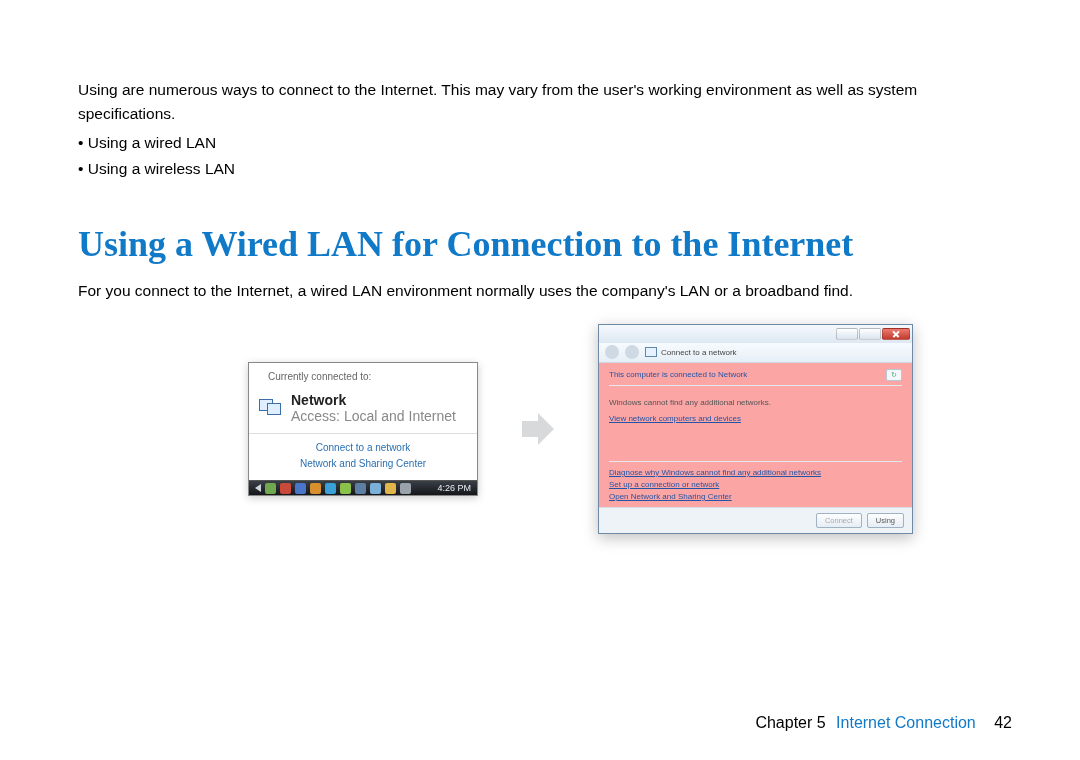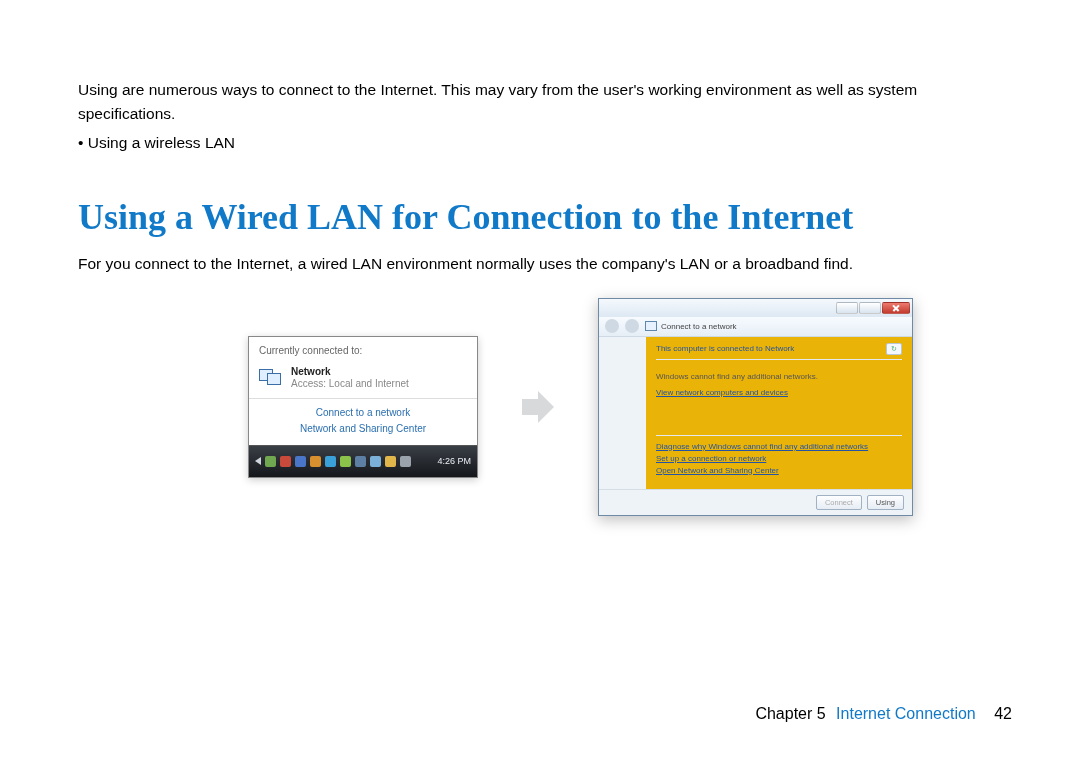--- a/index.html
+++ b/index.html
@@ -7,31 +7,31 @@
   .page { position: relative; width: 1080px; height: 760px; padding: 78px 70px 0 78px; }
   .intro { font-size: 15.5px; line-height: 1.55; margin-bottom: 4px; }
   .bullets { font-size: 15.5px; line-height: 1.7; margin-bottom: 40px; }
   .bullets .dot::before { content: "• "; }
   .h2 { font-family: "Times New Roman", Times, serif; font-weight: bold; font-size: 36px; color: #1079c8; margin-bottom: 14px; }
   .para { font-size: 15.5px; line-height: 1.5; margin-bottom: 22px; }
   .figrow { display: flex; align-items: center; gap: 0; }
 
   
   .fig1 { width: 230px; margin-left: 170px; border: 1px solid #888; background: #fff; box-shadow: 0 2px 8px rgba(0,0,0,.2); }
-  .fig1-top { padding: 8px 10px 6px; font-size: 10px; color: #666; }
+  .fig1-top { padding: 8px 10px 6px; font-size: 10px; color: #666; margin-left: 9px; }
   .fig1-row { display: flex; align-items: center; gap: 6px; padding: 4px 10px 8px; }
   .mon-icon { width: 26px; height: 22px; position: relative; }
   .mon-icon .m1 { position:absolute; left:0; top:2px; width:14px; height:12px; border:1.5px solid #3b6ea5; background:#dfefff; }
   .mon-icon .m2 { position:absolute; left:8px; top:6px; width:14px; height:12px; border:1.5px solid #3b6ea5; background:#dfefff; }
-  .fig1-nw { font-size: 10px; line-height: 1.2; }
+  .fig1-nw { font-size: 14px; line-height: 1.2; }
   .fig1-nw b { color:#222; font-weight:600; }
   .fig1-nw span { color:#888; }
   .fig1-sep { border-top:1px solid #ddd; padding:6px 0 8px; text-align:center; font-size:10px; color:#2a6fb0; line-height:1.6; }
   .fig1-sep div { cursor: default; }
-  .tray { display:flex; align-items:center; background: linear-gradient(#3a3f46,#14161a); border-top:1px solid #555; height:32px; padding:0 6px; gap:4px; }
+  .tray { display:flex; align-items:center; background: linear-gradient(#3a3f46,#14161a); border-top:1px solid #555; height:15px; padding:0 6px; gap:4px; }
   .tray .arrow { width:0; height:0; border-top:4px solid transparent; border-bottom:4px solid transparent; border-right:6px solid #cfd6dd; }
   .tray .ti { width:11px; height:11px; border-radius:2px; }
   .tray .time { margin-left:auto; color:#e8eef4; font-size:9px; padding-left:4px; }
 
   
   .bigarrow { width:120px; display:flex; justify-content:center; align-items:center; }
   .bigarrow svg { width:40px; height:40px; }
 
   
   .fig2 { width: 315px; border:1px solid #6e8aa5; background:#eef3f7; box-shadow: 0 4px 14px rgba(0,0,0,.25); }
@@ -40,43 +40,44 @@
   .tmin { background: linear-gradient(#fff,#d9e4ef); }
   .tmax { background: linear-gradient(#fff,#d9e4ef); }
   .tclose { width:28px; background: linear-gradient(#ef7a6f,#c23b2e); position:relative; }
   .tclose::before, .tclose::after { content:""; position:absolute; left:50%; top:50%; width:8px; height:1.5px; background:#fff; transform-origin:center; }
   .tclose::before { transform: translate(-50%,-50%) rotate(45deg); }
   .tclose::after  { transform: translate(-50%,-50%) rotate(-45deg); }
   .addrbar { height:20px; background: linear-gradient(#f7fbff,#e6eef6); display:flex; align-items:center; gap:6px; padding:0 6px; border-bottom:1px solid #cfd9e3; }
   .nav { width:14px; height:14px; border-radius:50%; background:#cfd9e3; }
   .addrtitle { display:flex; align-items:center; gap:4px; font-size:8px; color:#444; }
   .tiny-mon { width:12px; height:10px; border:1px solid #5e87ac; background:#e6f2ff; }
-  .fig2-body { background:#eab308; padding:6px 10px 12px; font-size:8px; color:#2354a5;margin-left:47px; }
+  .fig2-body { background:#fca5a5; padding:6px 10px 4px; font-size:8px; color:#2354a5; }
   .status { display:flex; justify-content:space-between; align-items:center; border-bottom:1px solid #e3e9ef; padding-bottom:4px; margin-bottom:6px; }
   .refresh { width:16px; height:12px; border:1px solid #b9c6d3; border-radius:2px; background:#f4f8fc; font-size:7px; color:#4a6; display:flex; align-items:center; justify-content:center; }
   .msg { color:#555; margin: 12px 0 6px; }
   .link { color:#2354a5; text-decoration: underline; display:block; line-height:1.5; }
   .fig2-bottom-links { margin-top: 36px; border-top:1px solid #e3e9ef; padding-top:5px; }
   .btnrow { background:#eef3f7; border-top:1px solid #d5dde5; padding:5px 8px; display:flex; justify-content:flex-end; gap:5px; }
   .wbtn { font-size:7.5px; padding:2px 8px; border:1px solid #9fb1c3; border-radius:2px; background: linear-gradient(#fdfeff,#e6edf4); color:#555; }
   .wbtn.disabled { color:#aaa; }
 
-  .footer { position:absolute; bottom:37px; right:68px; font-size:16px; }
+  .footer { position:absolute; bottom:28px; right:68px; font-size:16px; }
   .footer .chap { color:#000; }
   .footer .title { color:#1079c8; margin: 0 14px 0 6px; }
   .footer .pg { color:#000; }
 </style>
 </head>
 <body>
 
 <div class="page">
 
   <p class="intro">Using are numerous ways to connect to the Internet. This may vary from the user's working environment as well as system specifications.</p>
 
   <div class="bullets">
+    <div class="dot">Using a wired LAN</div>
     <div class="dot">Using a wireless LAN</div>
   </div>
 
   <h2 class="h2">Using a Wired LAN for Connection to the Internet</h2>
   <p class="para">For you connect to the Internet, a wired LAN environment normally uses the company's LAN or a broadband find.</p>
 
   <div class="figrow">
 
     <div class="fig1">
       <div class="fig1-top">Currently connected to:</div>

